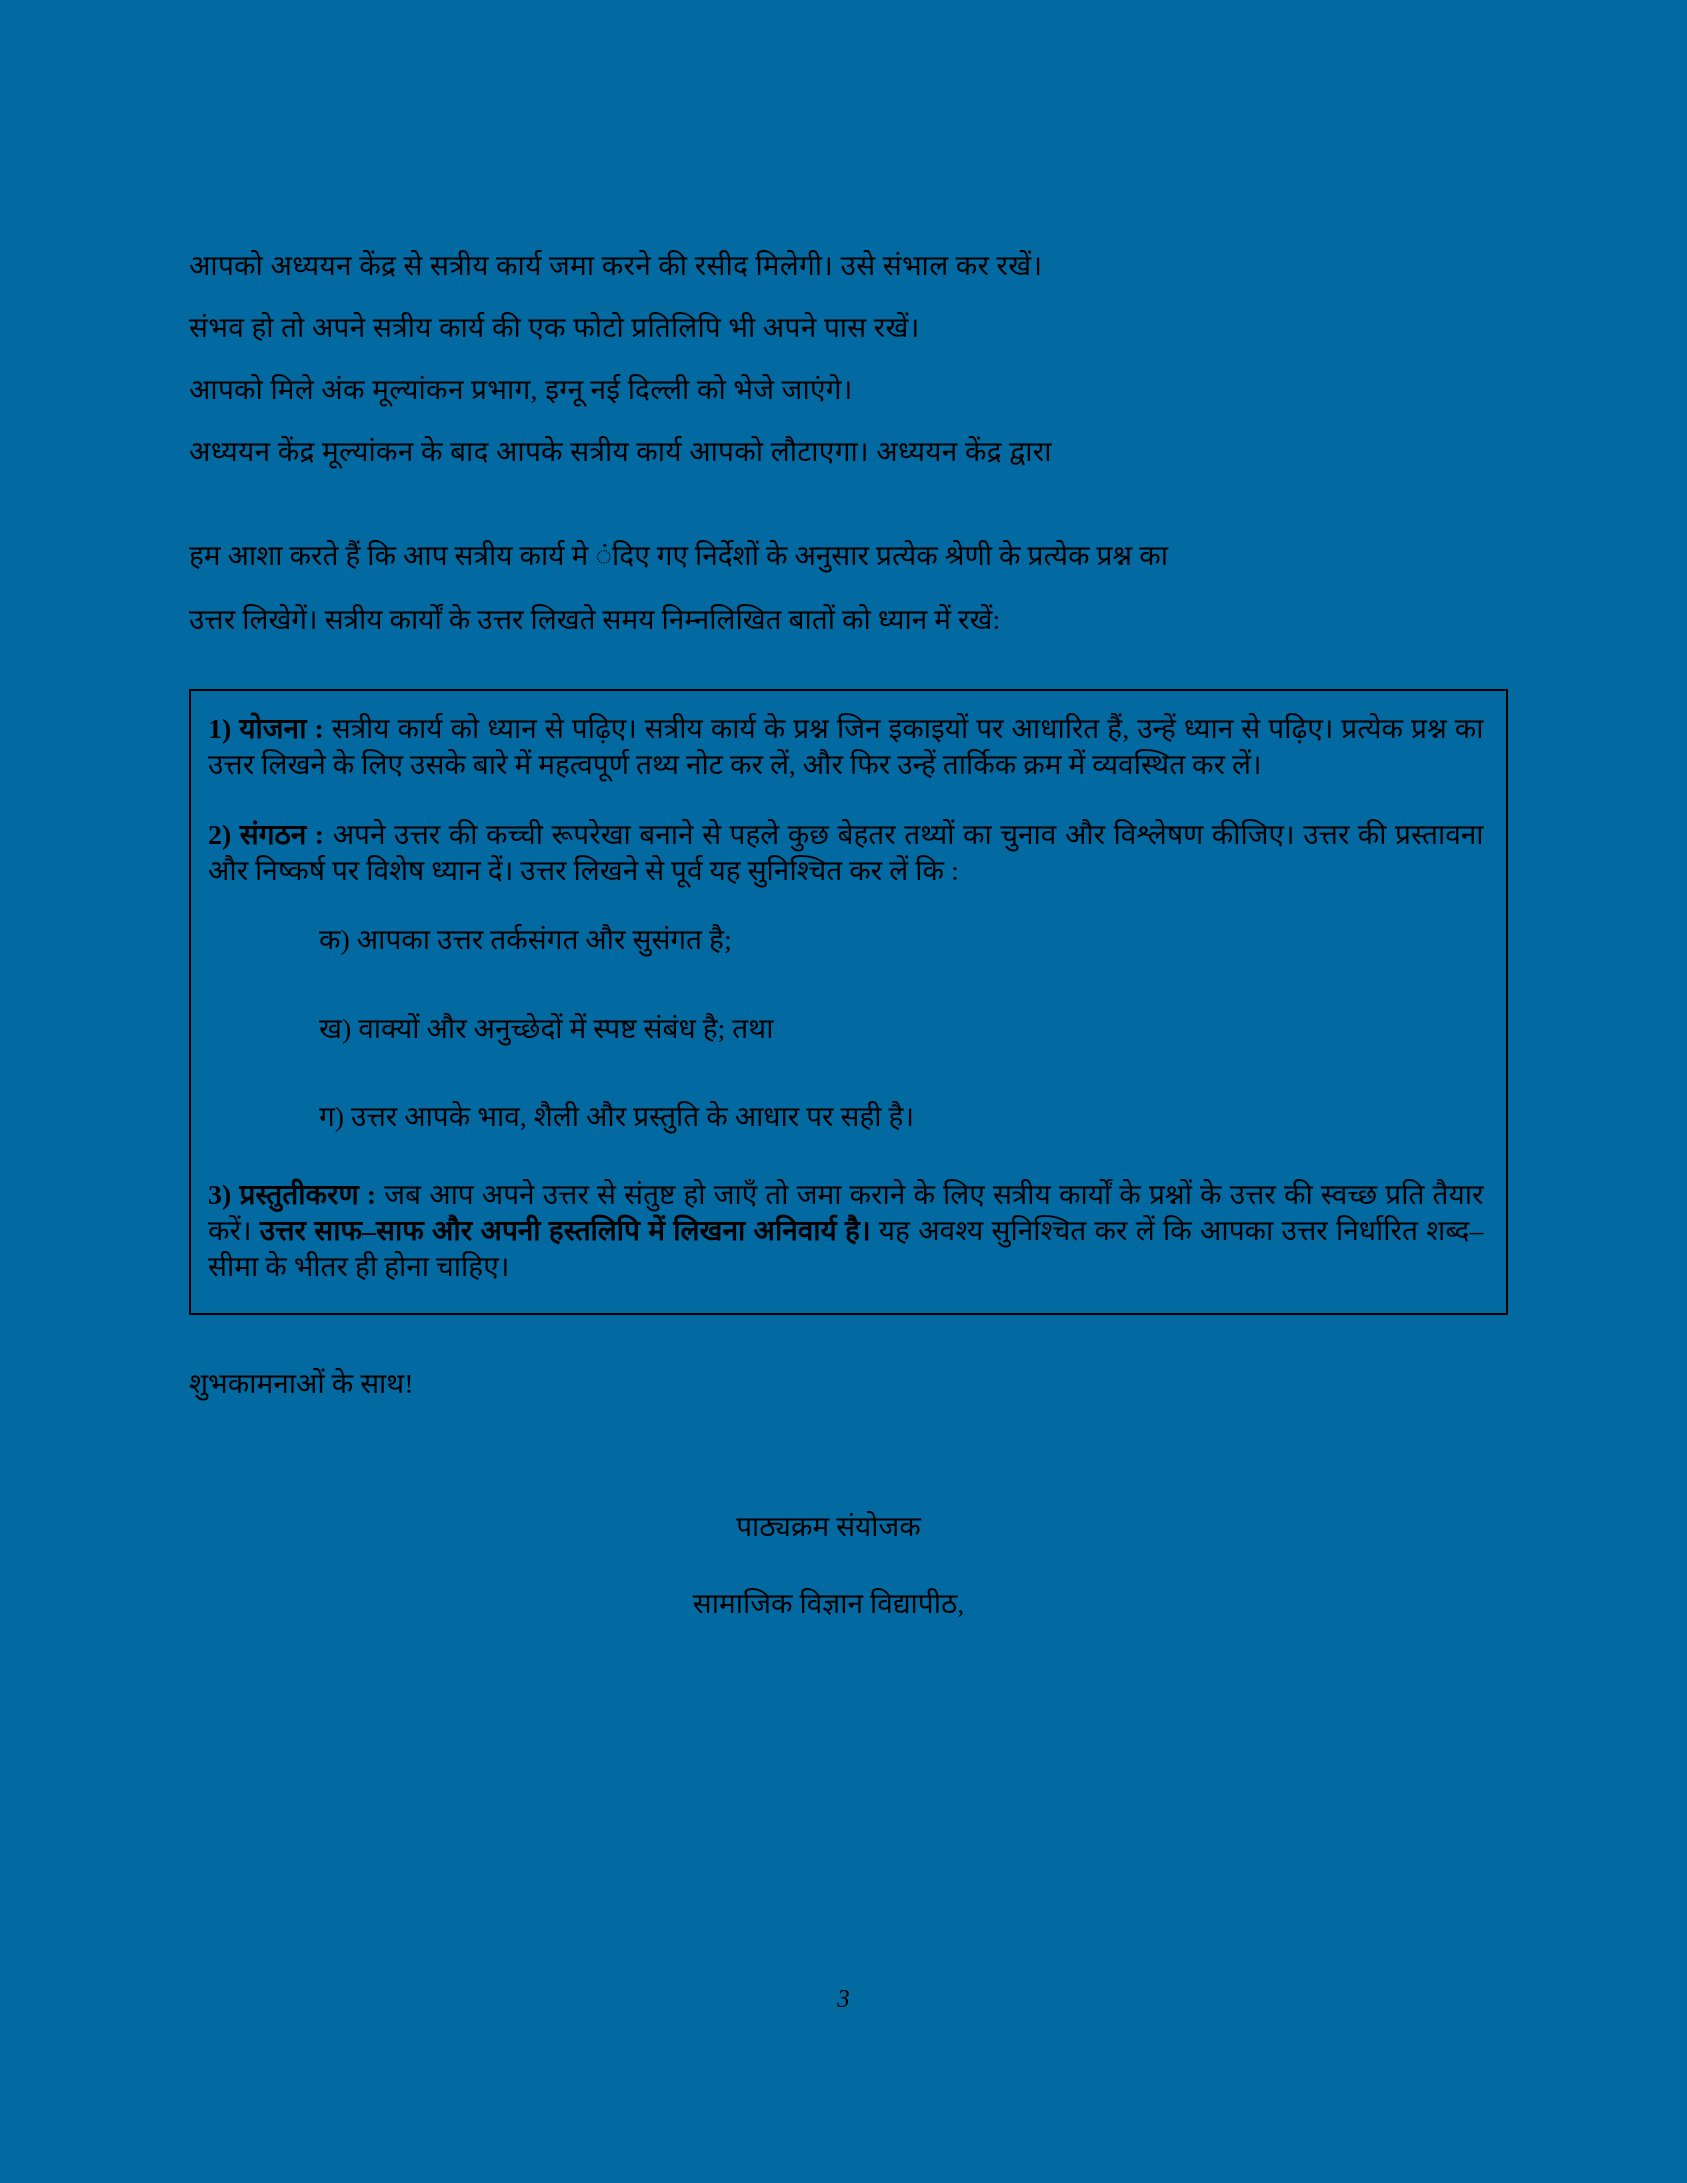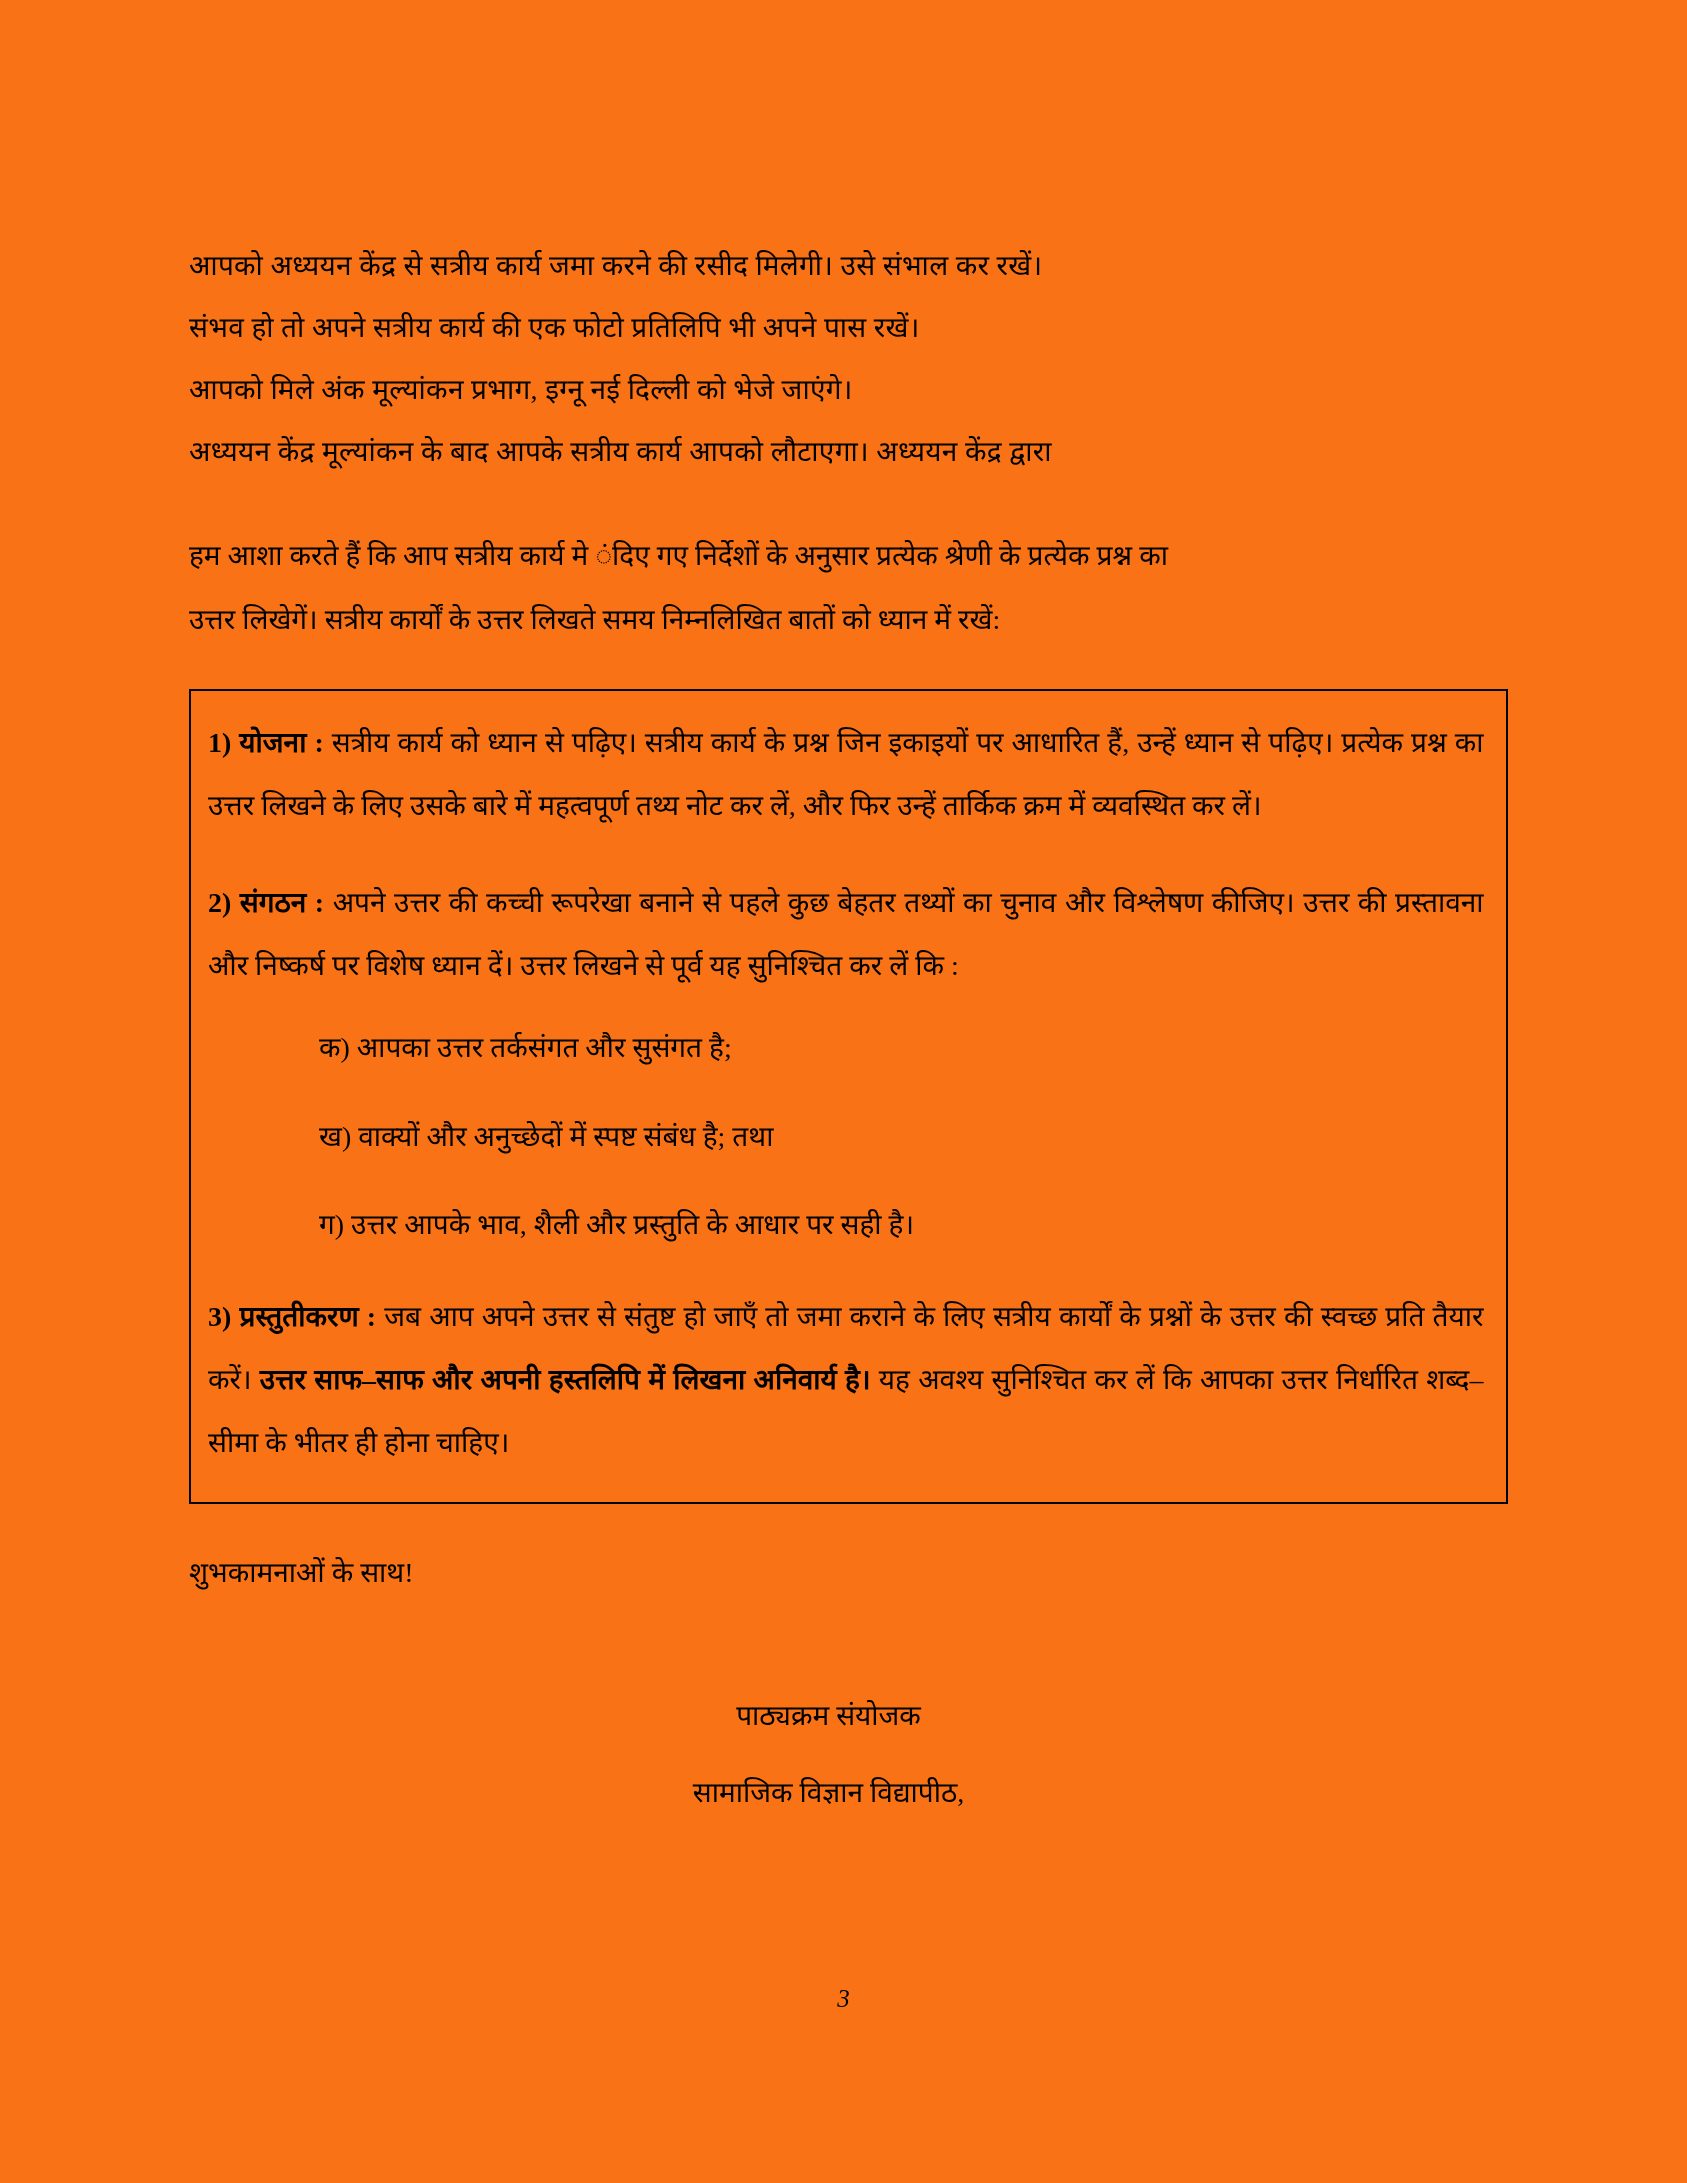--- a/index.html
+++ b/index.html
@@ -6,21 +6,21 @@
   html, body {
     margin: 0;
     padding: 0;
     background: #ffffff;
   }
 
   .page {
     position: relative;
     width: 1687px;
     height: 2183px;
-    background: #f97316;
+    background: #0369a1;
     box-sizing: border-box;
     font-family: "Liberation Serif", "DejaVu Serif", serif;
     color: #000000;
     overflow: hidden;
   }
 
   
   .content {
     position: absolute;
     left: 189px;
@@ -63,21 +63,21 @@
   
   .instruction-box {
     border: 2px solid #000000;
     box-sizing: border-box;
     width: 1319px;
     padding: 20px 22.5px 28px 17px;
   }
 
   .num-item {
     font-size: 28px;
-    line-height: 63px;
+    line-height: 36px;
     margin: 0 0 0 0;
     text-align: justify;
     text-justify: inter-word;
   }
 
   .num-item + .num-item {
     margin-top: 34px;
   }
 
   .num-item .lead {

